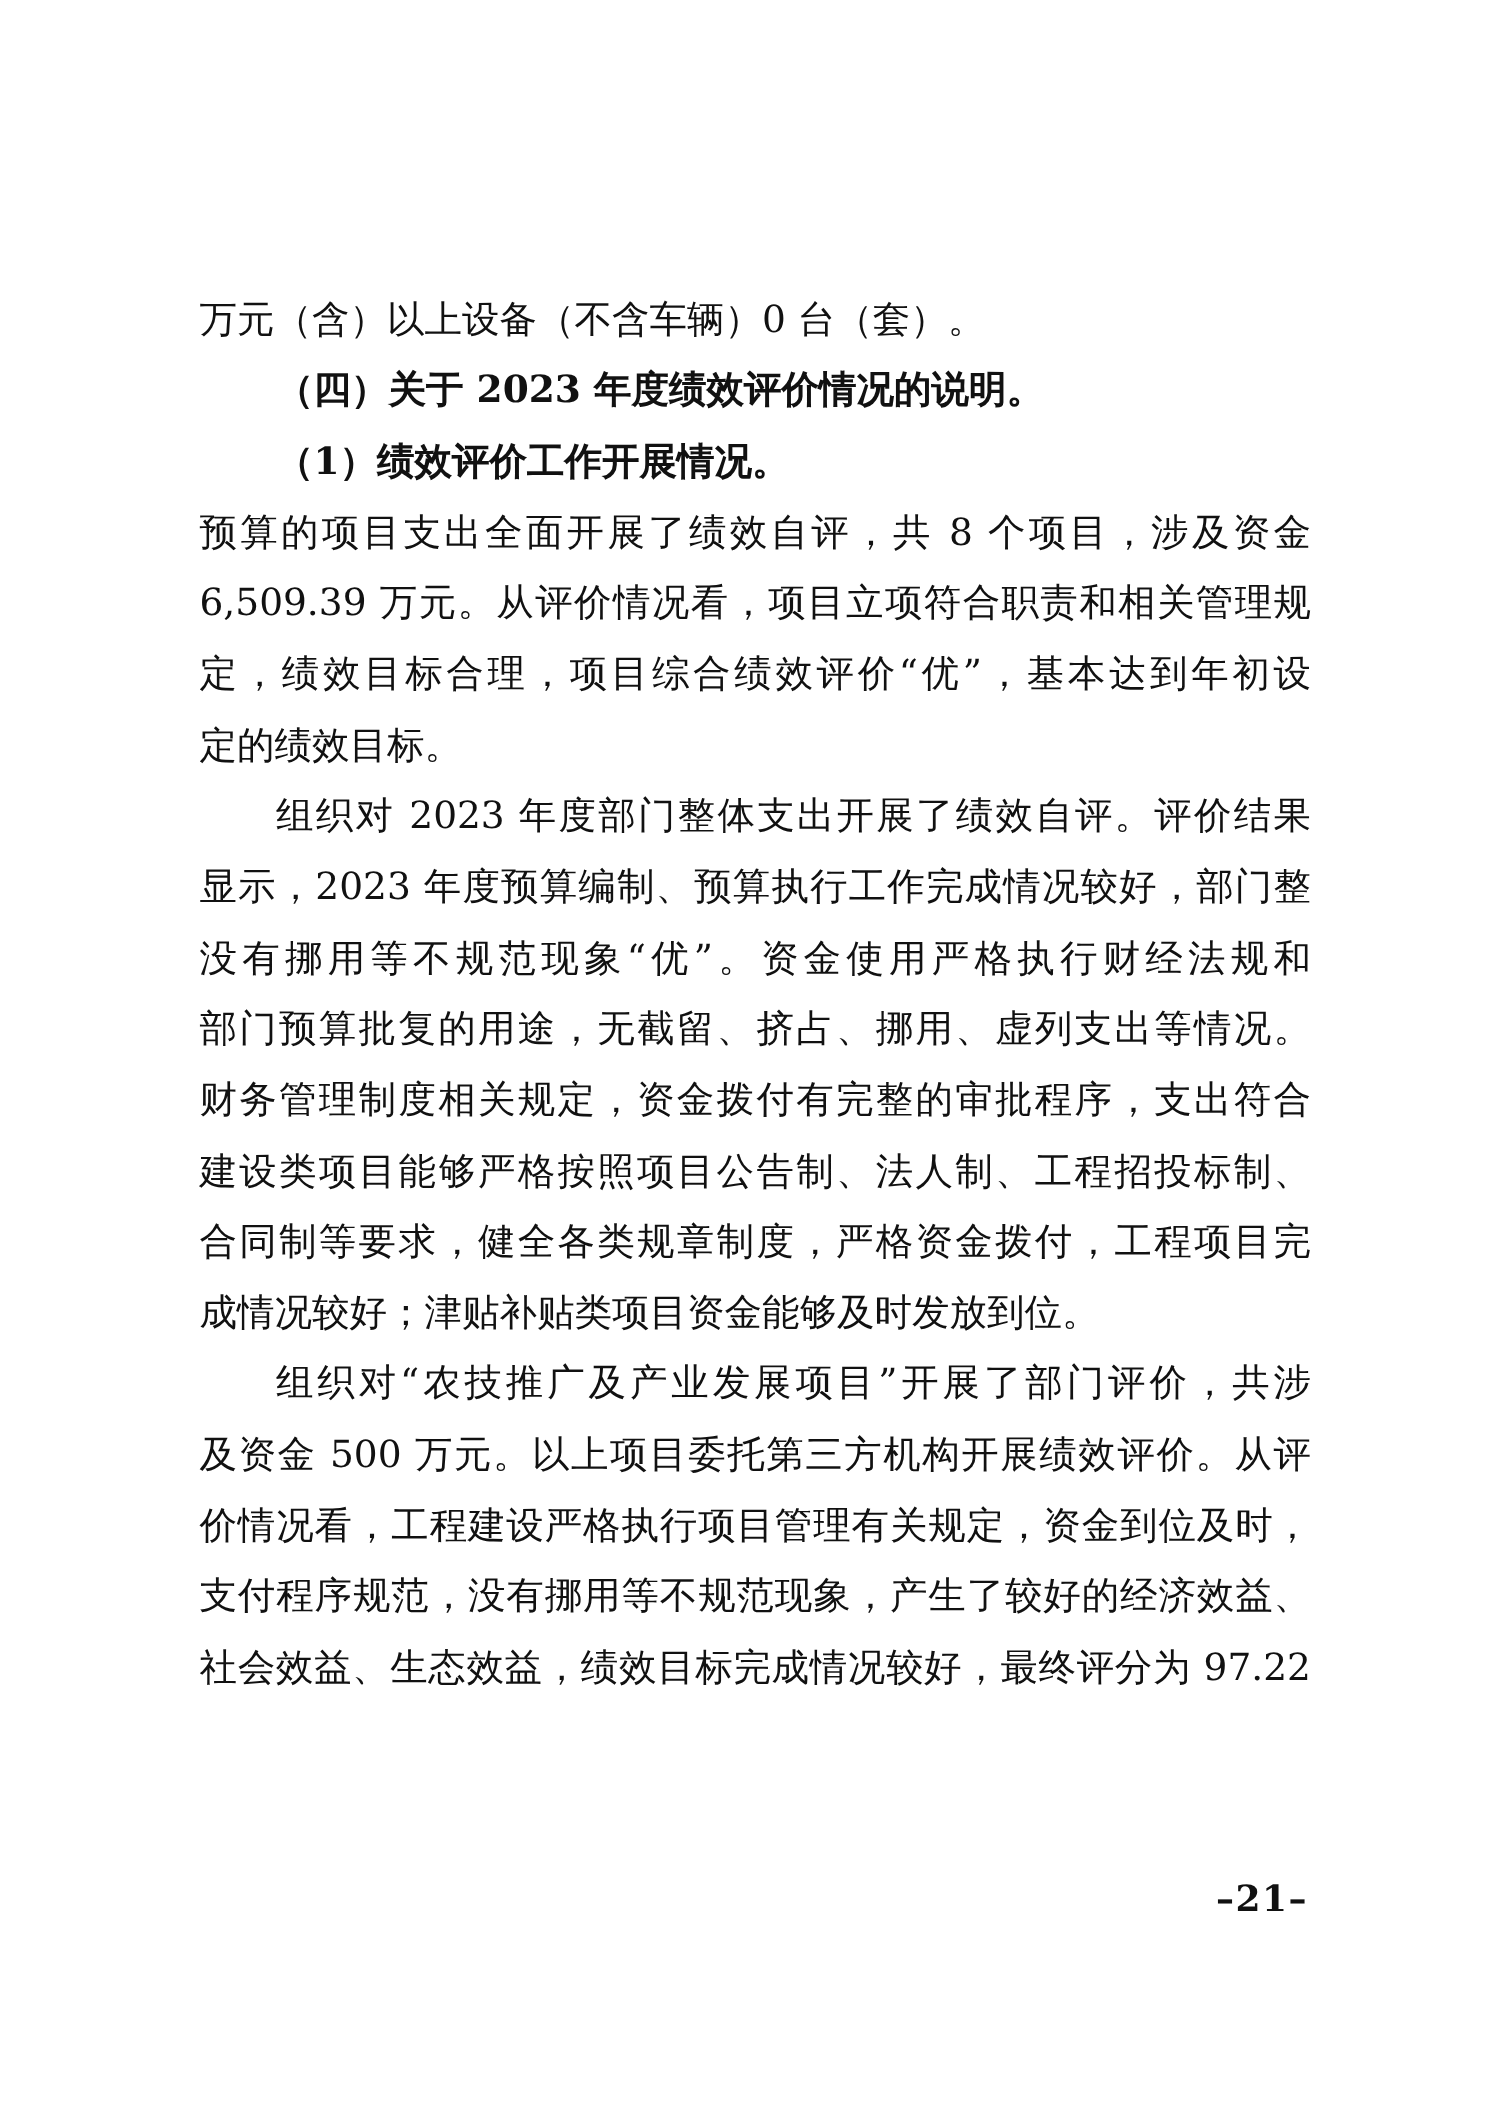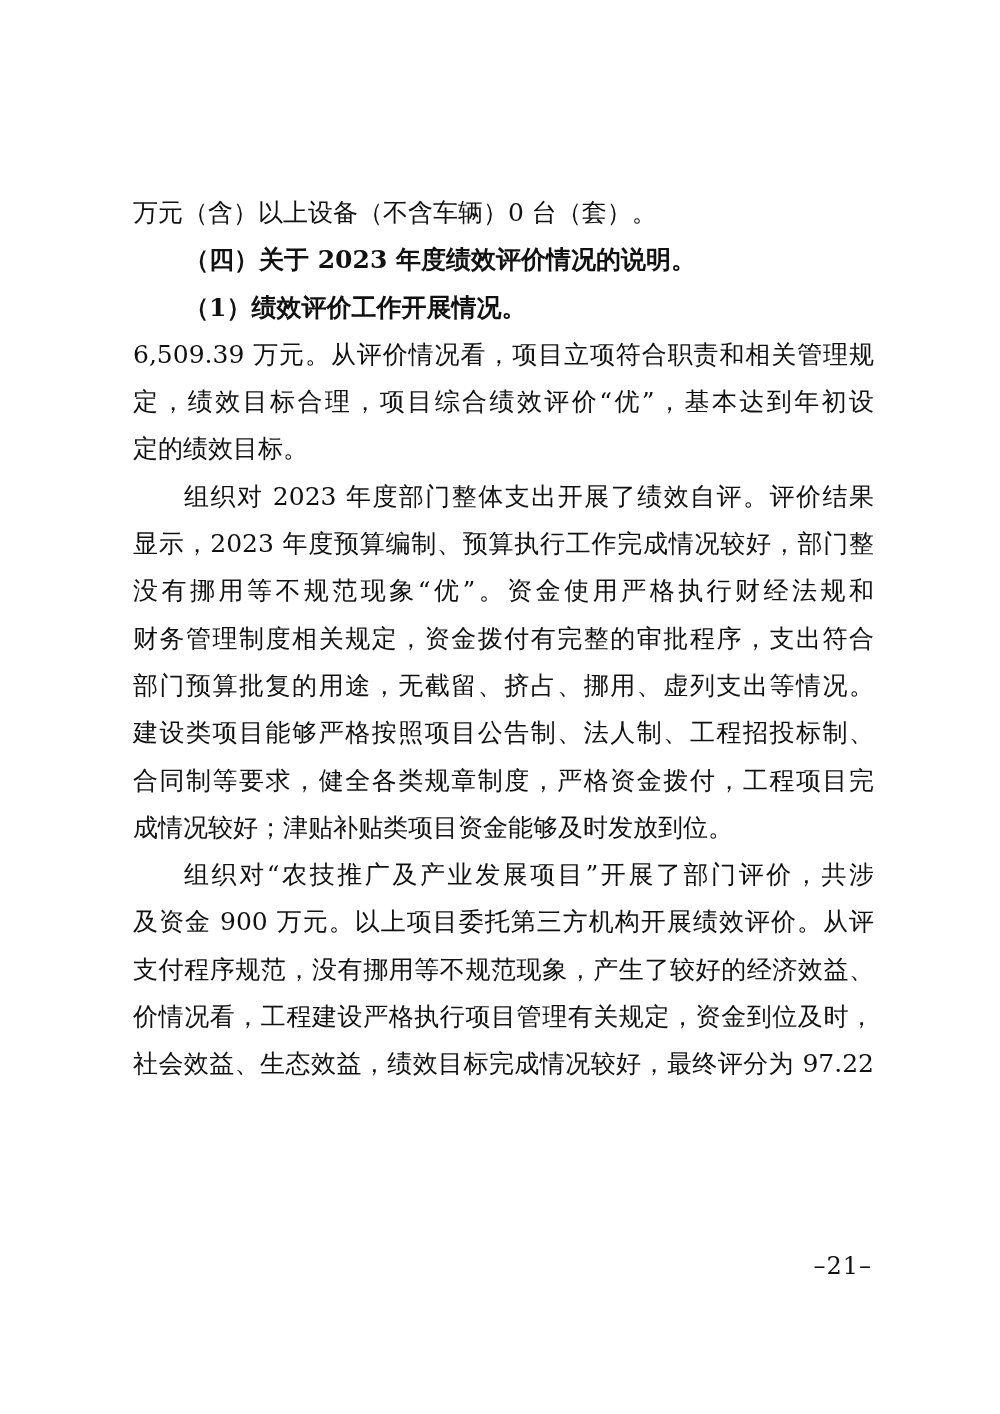--- a/index.html
+++ b/index.html
@@ -41,41 +41,43 @@
     font-weight: 600;
   }
   .page-number {
     position: absolute;
     top: 1252px;
     right: 128px;
     font-size: 24px;
     line-height: 28px;
     letter-spacing: 1px;
     color: #111111;
+    font-weight: bold;
   }
 </style>
 </head>
 <body>
 
 <div class="page">
   <div class="content">
     <div class="line end">万元（含）以上设备（不含车辆）0 台（套）。</div>
     <div class="line indent heading end">（四）关于 2023 年度绩效评价情况的说明。</div>
     <div class="line indent heading end">（1）绩效评价工作开展情况。</div>
+    <div class="line">预算的项目支出全面开展了绩效自评，共 8 个项目，涉及资金</div>
     <div class="line">6,509.39 万元。从评价情况看，项目立项符合职责和相关管理规</div>
     <div class="line">定，绩效目标合理，项目综合绩效评价“优”，基本达到年初设</div>
     <div class="line end">定的绩效目标。</div>
     <div class="line indent">组织对 2023 年度部门整体支出开展了绩效自评。评价结果</div>
     <div class="line">显示，2023 年度预算编制、预算执行工作完成情况较好，部门整</div>
     <div class="line">没有挪用等不规范现象“优”。资金使用严格执行财经法规和</div>
+    <div class="line">部门预算批复的用途，无截留、挤占、挪用、虚列支出等情况。</div>
     <div class="line">财务管理制度相关规定，资金拨付有完整的审批程序，支出符合</div>
-    <div class="line">部门预算批复的用途，无截留、挤占、挪用、虚列支出等情况。</div>
     <div class="line">建设类项目能够严格按照项目公告制、法人制、工程招投标制、</div>
     <div class="line">合同制等要求，健全各类规章制度，严格资金拨付，工程项目完</div>
     <div class="line end">成情况较好；津贴补贴类项目资金能够及时发放到位。</div>
     <div class="line indent">组织对“农技推广及产业发展项目”开展了部门评价，共涉</div>
-    <div class="line">及资金 900 万元。以上项目委托第三方机构开展绩效评价。从评</div>
+    <div class="line">及资金 500 万元。以上项目委托第三方机构开展绩效评价。从评</div>
+    <div class="line">价情况看，工程建设严格执行项目管理有关规定，资金到位及时，</div>
     <div class="line">支付程序规范，没有挪用等不规范现象，产生了较好的经济效益、</div>
-    <div class="line">价情况看，工程建设严格执行项目管理有关规定，资金到位及时，</div>
     <div class="line">社会效益、生态效益，绩效目标完成情况较好，最终评分为 97.22</div>
   </div>
   <div class="page-number">–21–</div>
 </div>
 
 </body></html>

